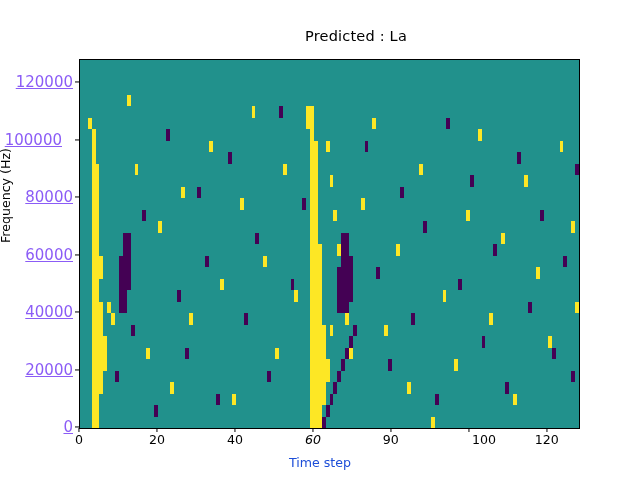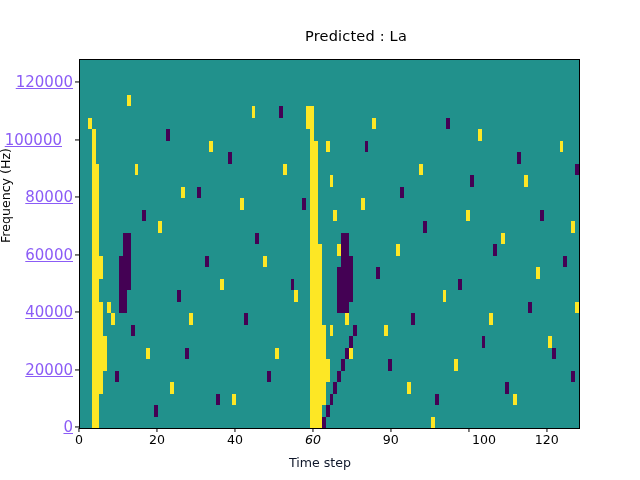--- a/index.html
+++ b/index.html
@@ -66,21 +66,21 @@
   .xtick-mark{
     position:absolute;
     top:428px;
     width:1.1px;height:3.6px;background:#000000;
     transform:translateX(-50%);
   }
   #xlabel{
     position:absolute;
     left:0;top:455px;width:640px;
     text-align:center;
-    font-size:12.6px;color:#0f172a;
+    font-size:12.6px;color:#1d4ed8;
   }
 </style>
 </head>
 <body>
 
 <div id="figure">
 
   <div id="title">Predicted : La</div>
 
   <div id="ylabel">Frequency (Hz)</div>

